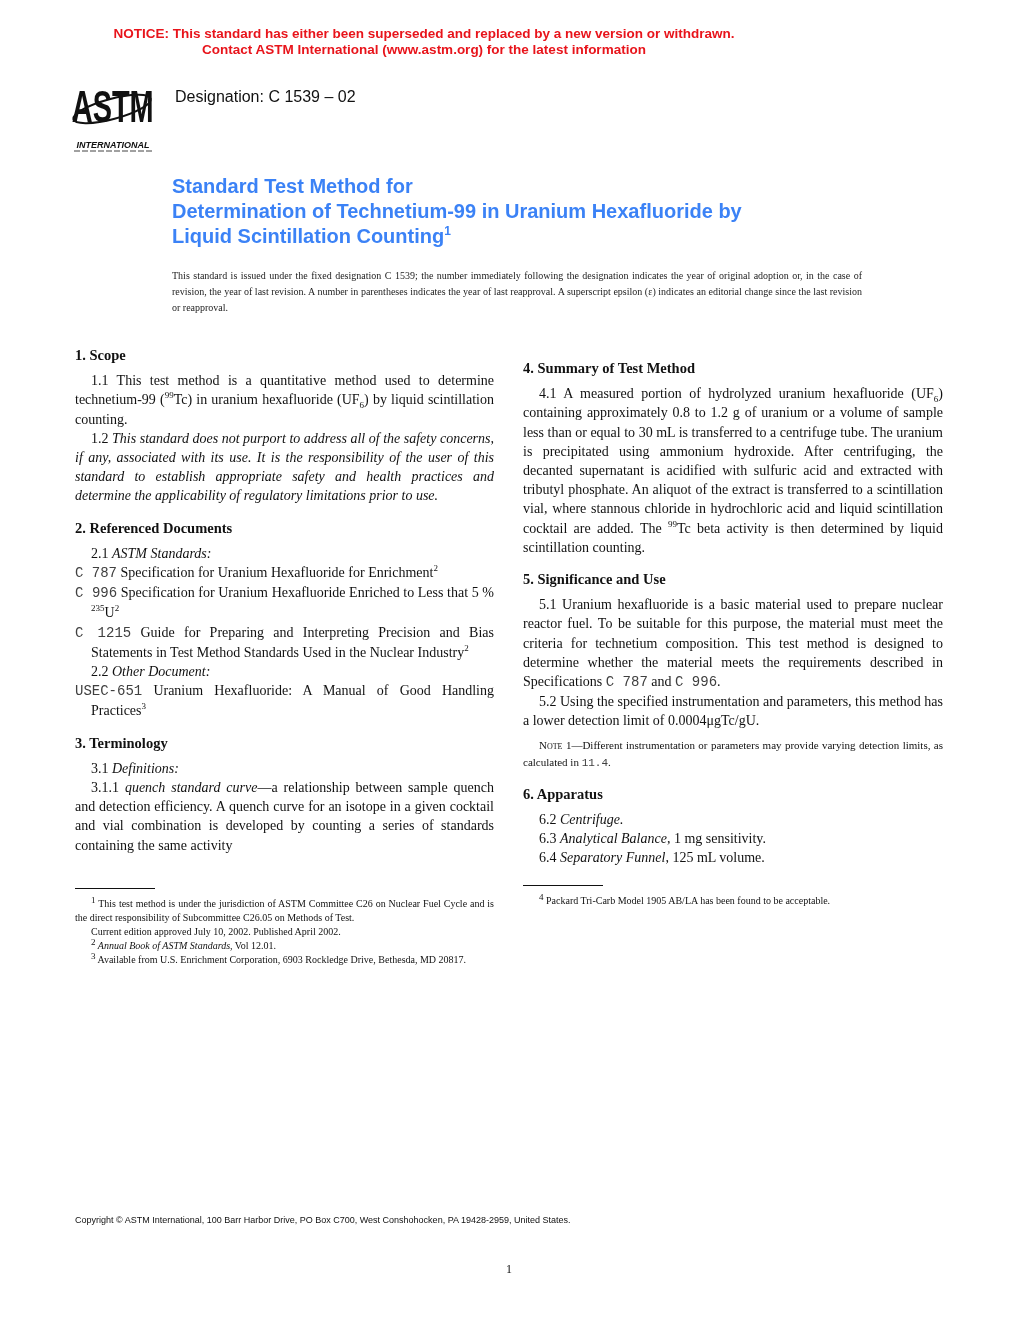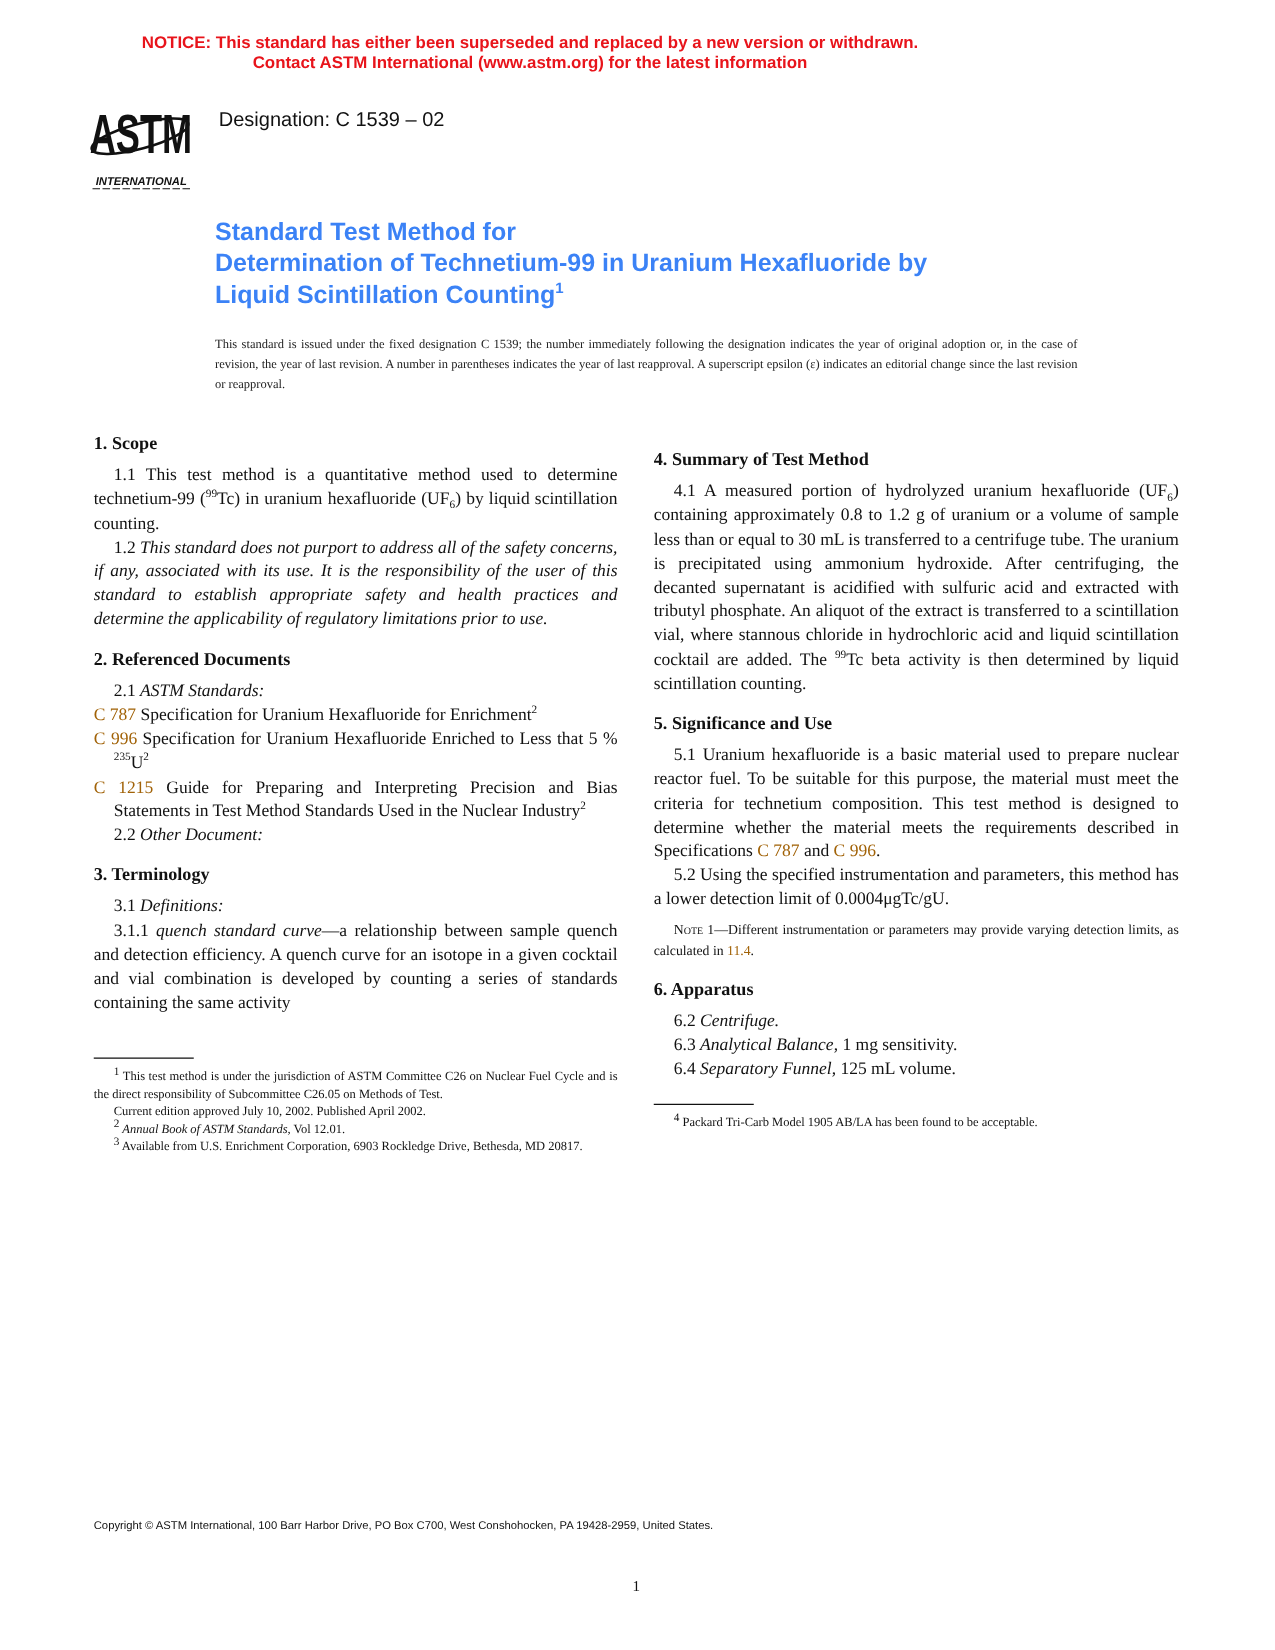--- a/index.html
+++ b/index.html
@@ -16,21 +16,21 @@
     font-size: 10px; line-height: 16px; color: #222; text-align: justify; }
   .col { position: absolute; font-family: "Liberation Serif", serif; font-size: 14px; line-height: 19.2px; color: #111; }
   .col-left { left: 75px; top: 346px; width: 419px; }
   .col-right { left: 523px; top: 346px; width: 420px; }
   .h { font-weight: bold; font-size: 14.5px; margin: 0 0 6px 0; }
   .h.gap { margin-top: 13px; }
   p { margin: 0; text-align: justify; }
   .ind { text-indent: 16px; }
   .ref { padding-left: 16px; text-indent: -16px; }
   .ref-head { text-indent: 16px; }
-  .red { color: #a16207; }
+  .red { color: #404040; font-family: Liberation Mono, monospace; }
   i, .it { font-style: italic; }
   sup { font-size: 9px; line-height: 0; vertical-align: super; }
   sub { font-size: 9px; line-height: 0; vertical-align: sub; }
   .fn-rule { width: 80px; border-top: 1px solid #111; margin: 30px 0 8px 0; }
   .fn { font-size: 10px; line-height: 14px; }
   .fn p { text-align: justify; }
   .note { font-size: 11px; line-height: 17px; margin-top: 6px; }
   .note .sc { font-variant: small-caps; }
   .copyright { position: absolute; left: 75px; top: 1215px; font-family: "Liberation Sans", sans-serif; font-size: 9px; color: #111; }
   .pagenum { position: absolute; left: 506px; top: 1262px; font-family: "Liberation Serif", serif; font-size: 12px; }
@@ -64,20 +64,21 @@
   <div class="h">1.  Scope</div>
   <p class="ind"><span>1.1 This test method is a quantitative method used to determine technetium-99 (</span><sup>99</sup><span>Tc) in uranium hexafluoride (UF</span><sub>6</sub><span>) by liquid scintillation counting.</span></p>
   <p class="ind"><span>1.2 </span><i>This standard does not purport to address all of the safety concerns, if any, associated with its use. It is the responsibility of the user of this standard to establish appropriate safety and health practices and determine the applicability of regulatory limitations prior to use.</i></p>
 
   <div class="h gap">2.  Referenced Documents</div>
   <p class="ref-head"><span>2.1 </span><i>ASTM Standards:</i></p>
   <p class="ref"><a class="red">C 787</a> <span>Specification for Uranium Hexafluoride for Enrichment</span><sup>2</sup></p>
   <p class="ref"><a class="red">C 996</a> <span>Specification for Uranium Hexafluoride Enriched to Less that 5 % </span><sup>235</sup><span>U</span><sup>2</sup></p>
   <p class="ref"><a class="red">C 1215</a> <span>Guide for Preparing and Interpreting Precision and Bias Statements in Test Method Standards Used in the Nuclear Industry</span><sup>2</sup></p>
   <p class="ref-head"><span>2.2  </span><i>Other Document:</i></p>
+  <p class="ref"><a class="red">USEC-651</a> <span>Uranium Hexafluoride: A Manual of Good Handling Practices</span><sup>3</sup></p>
 
   <div class="h gap">3.  Terminology</div>
   <p class="ind"><span>3.1 </span><i>Definitions:</i></p>
   <p class="ind" style="height:76px;overflow:hidden;"><span>3.1.1 </span><i>quench standard curve</i><span>—a relationship between sample quench and detection efficiency. A quench curve for an isotope in a given cocktail and vial combination is developed by counting a series of standards containing the same activity</span></p>
 
   <div class="fn-rule" style="margin-top:34px;"></div>
   <div class="fn">
     <p class="ind"><sup>1</sup><span> This test method is under the jurisdiction of ASTM Committee C26 on Nuclear Fuel Cycle and is the direct responsibility of Subcommittee C26.05 on Methods of Test.</span></p>
     <p class="ind">Current edition approved July 10, 2002. Published April 2002.</p>
     <p class="ind"><sup>2</sup><i> Annual Book of ASTM Standards</i><span>, Vol 12.01.</span></p>

